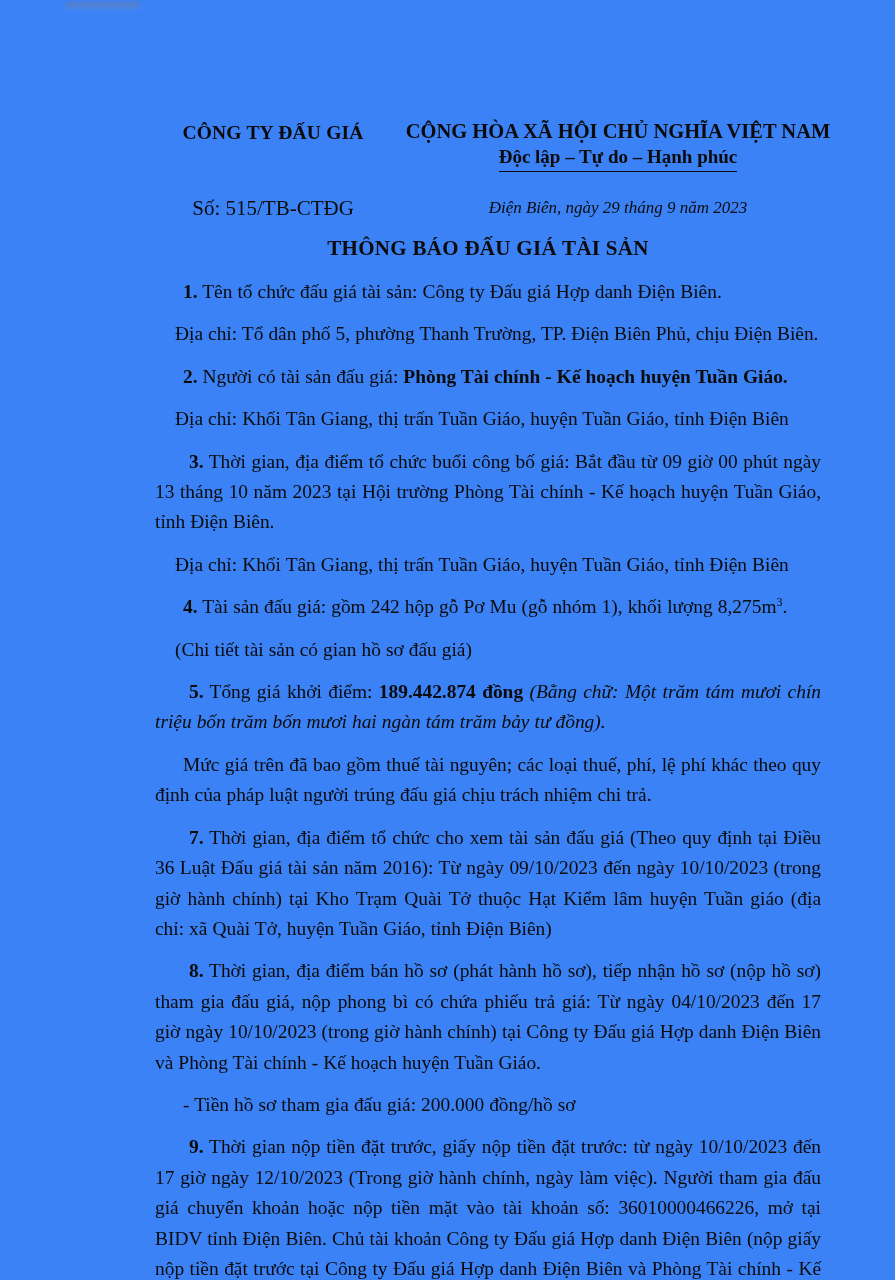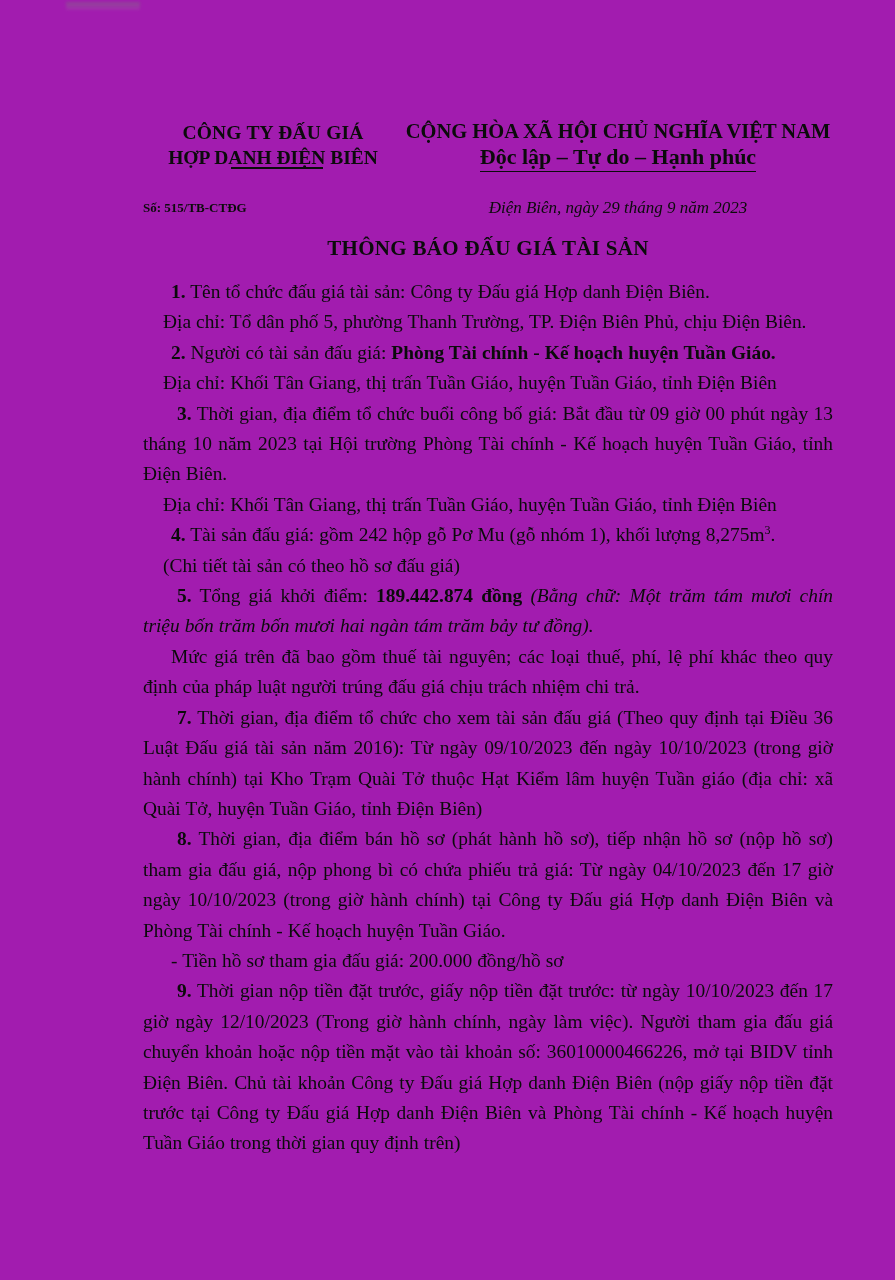--- a/index.html
+++ b/index.html
@@ -4,21 +4,21 @@
 <style>
   html, body {
     margin: 0;
     padding: 0;
     background: #ffffff;
   }
   .page {
     position: relative;
     width: 895px;
     height: 1280px;
-    background: #a21caf;
+    background: #3b82f6;
     overflow: hidden;
     font-family: "Liberation Serif", "DejaVu Serif", serif;
     color: #0b0b0b;
   }
   .scan-smudge {
     position: absolute;
     left: 66px;
     top: 2px;
     width: 74px;
     height: 8px;
@@ -76,40 +76,40 @@
     background: #0b0b0b;
   }
   .nation-line {
     font-weight: bold;
     font-size: 20.5px;
     line-height: 26px;
     white-space: nowrap;
   }
   .motto-line {
     font-weight: bold;
-    font-size: 22px;
+    font-size: 19px;
     line-height: 26px;
     white-space: nowrap;
     display: inline-block;
     border-bottom: 1.8px solid #0b0b0b;
     padding-bottom: 1px;
   }
 
   
   .numdate {
     display: flex;
     width: 100%;
     margin-top: 24px;
   }
   .num-cell {
     width: 260px;
-    font-size: 13px;
+    text-align: center;
+    font-size: 21px;
     line-height: 24px;
     white-space: nowrap;
-    font-weight: bold;
   }
   .date-cell {
     flex: 1;
     text-align: center;
     font-style: italic;
     font-size: 17px;
     line-height: 24px;
     white-space: nowrap;
   }
 
@@ -121,21 +121,21 @@
     letter-spacing: 0.3px;
     margin-top: 16px;
     white-space: nowrap;
   }
 
   
   .body {
     margin-top: 16px;
   }
   p.para {
-    margin: 0;
+    margin: 12px;
     padding: 0;
     font-size: 19.4px;
     line-height: 30.4px;
     text-align: justify;
     text-indent: 28px;
     word-spacing: 0.2px;
   }
   p.para.no-indent {
     text-indent: 20px;
   }
@@ -155,21 +155,20 @@
 
 <div class="page">
 
   <div class="scan-smudge"></div>
 
   <div class="content">
 
     <div class="letterhead">
       <div class="lh-left">
         <div class="org-line">CÔNG TY ĐẤU GIÁ</div>
-        <div class="org-line-2 org-underline-partial">HỢP DANH ĐIỆN BIÊN</div>
       </div>
       <div class="lh-right">
         <div class="nation-line">CỘNG HÒA XÃ HỘI CHỦ NGHĨA VIỆT NAM</div>
         <div class="motto-line">Độc lập – Tự do – Hạnh phúc</div>
       </div>
     </div>
 
     <div class="numdate">
       <div class="num-cell">Số: 515/TB-CTĐG</div>
       <div class="date-cell">Điện Biên, ngày 29 tháng 9 năm 2023</div>
@@ -186,21 +185,21 @@
       <p class="para"><b>2.</b><span> Người có tài sản đấu giá: </span><b>Phòng Tài chính - Kế hoạch huyện Tuần Giáo.</b></p>
 
       <p class="para no-indent">Địa chỉ: Khối Tân Giang, thị trấn Tuần Giáo, huyện Tuần Giáo, tỉnh Điện Biên</p>
 
       <p class="para wide-indent"><b>3.</b><span> Thời gian, địa điểm tổ chức buổi công bố giá: Bắt đầu từ 09 giờ 00 phút ngày 13 tháng 10 năm 2023 tại Hội trường Phòng Tài chính - Kế hoạch huyện Tuần Giáo, tỉnh Điện Biên.</span></p>
 
       <p class="para no-indent">Địa chỉ: Khối Tân Giang, thị trấn Tuần Giáo, huyện Tuần Giáo, tỉnh Điện Biên</p>
 
       <p class="para"><b>4.</b><span> Tài sản đấu giá: gồm 242 hộp gỗ Pơ Mu (gỗ nhóm 1), khối lượng 8,275m</span><sup>3</sup><span>.</span></p>
 
-      <p class="para no-indent">(Chi tiết tài sản có theo hồ sơ đấu giá)</p>
+      <p class="para no-indent">(Chi tiết tài sản có gian hồ sơ đấu giá)</p>
 
       <p class="para wide-indent"><b>5.</b><span> Tổng giá khởi điểm: </span><b>189.442.874 đồng</b><i> (Bằng chữ: Một trăm tám mươi chín triệu bốn trăm bốn mươi hai ngàn tám trăm bảy tư đồng).</i></p>
 
       <p class="para">Mức giá trên đã bao gồm thuế tài nguyên; các loại thuế, phí, lệ phí khác theo quy định của pháp luật người trúng đấu giá chịu trách nhiệm chi trả.</p>
 
 
       <p class="para wide-indent"><b>7.</b><span>  Thời gian, địa điểm tổ chức cho xem tài sản đấu giá (Theo quy định tại Điều 36 Luật Đấu giá tài sản năm 2016): Từ ngày 09/10/2023 đến ngày 10/10/2023 (trong giờ hành chính) tại Kho Trạm Quài Tở thuộc Hạt Kiểm lâm huyện Tuần giáo (địa chỉ: xã Quài Tở, huyện Tuần Giáo, tỉnh Điện Biên)</span></p>
 
       <p class="para wide-indent"><b>8.</b><span> Thời gian, địa điểm bán hồ sơ (phát hành hồ sơ), tiếp nhận hồ sơ (nộp hồ sơ) tham gia đấu giá, nộp phong bì có chứa phiếu trả giá: Từ ngày 04/10/2023 đến 17 giờ ngày 10/10/2023 (trong giờ hành chính) tại Công ty Đấu giá Hợp danh Điện Biên và Phòng Tài chính - Kế hoạch huyện Tuần Giáo.</span></p>
 

